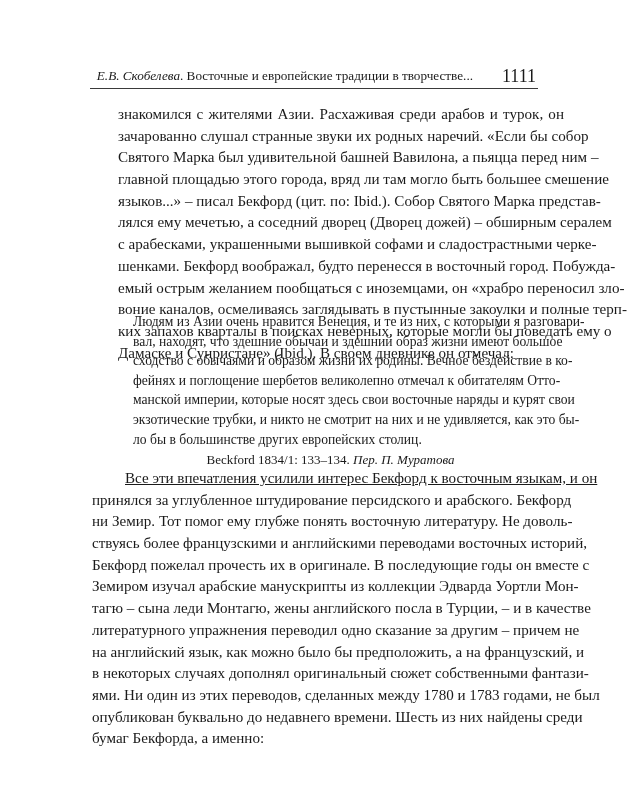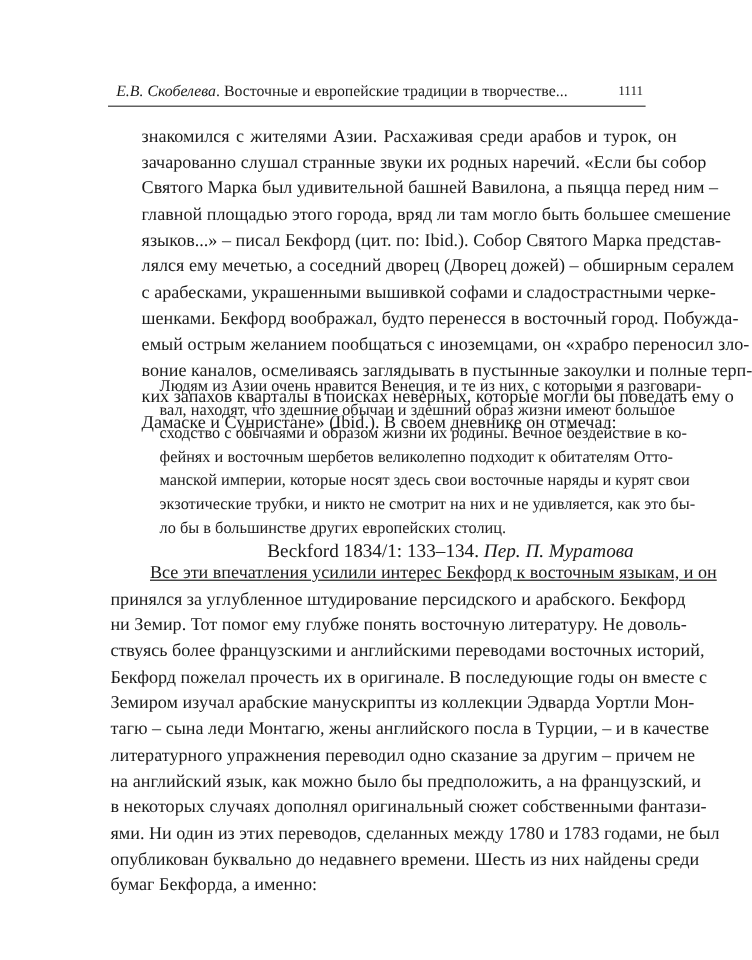--- a/index.html
+++ b/index.html
@@ -37,21 +37,21 @@
       white-space: nowrap;
     }
     .running-head .title .author {
       font-style: italic;
       margin-left: 19px;
     }
     .running-head .folio {
       position: absolute;
       right: 2px;
       top: 0;
-      font-size: 11px;
+      font-size: 18px;
     }
     .body-text {
       position: absolute;
       left: 92px;
       width: 446px;
       font-size: 15.1px;
       line-height: 21.7px;
       text-align: justify;
       text-align-last: auto;
       hyphens: manual;
@@ -86,22 +86,22 @@
       text-align: justify;
       text-align-last: justify;
       white-space: nowrap;
       height: 19.6px;
     }
     .quote .line.last {
       text-align-last: left;
     }
     .citation {
       display: block;
-      text-align: right;
-      font-size: 16px;
+      text-align: center;
+      font-size: 13px;
       height: 21px;
       line-height: 21px;
       white-space: nowrap;
     }
     .citation .translator {
       font-style: italic;
     }
   </style>
 </head>
 <body>
@@ -125,21 +125,21 @@
     <span class="line">емый острым желанием пообщаться с иноземцами, он «храбро переносил зло-</span>
     <span class="line">воние каналов, осмеливаясь заглядывать в пустынные закоулки и полные терп-</span>
     <span class="line">ких запахов кварталы в поисках неверных, которые могли бы поведать ему о</span>
     <span class="line last">Дамаске и Сунристане» (Ibid.). В своем дневнике он отмечал:</span>
   </div>
 
   <div class="quote">
     <span class="line">Людям из Азии очень нравится Венеция, и те из них, с которыми я разговари-</span>
     <span class="line">вал, находят, что здешние обычаи и здешний образ жизни имеют большое</span>
     <span class="line">сходство с обычаями и образом жизни их родины. Вечное бездействие в ко-</span>
-    <span class="line">фейнях и восточным шербетов великолепно подходит к обитателям Отто-</span>
+    <span class="line">фейнях и поглощение шербетов великолепно отмечал к обитателям Отто-</span>
     <span class="line">манской империи, которые носят здесь свои восточные наряды и курят свои</span>
     <span class="line">экзотические трубки, и никто не смотрит на них и не удивляется, как это бы-</span>
     <span class="line last">ло бы в большинстве других европейских столиц.</span>
     <span class="citation"><span>Beckford 1834/1: 133–134. </span><span class="translator">Пер. П. Муратова</span></span>
   </div>
 
   <div class="body-text p2">
     <span class="line indent">Все эти впечатления усилили интерес Бекфорд к восточным языкам, и он</span>
     <span class="line">принялся за углубленное штудирование персидского и арабского. Бекфорд</span>
     <span class="line">ни Земир. Тот помог ему глубже понять восточную литературу. Не доволь-</span>

